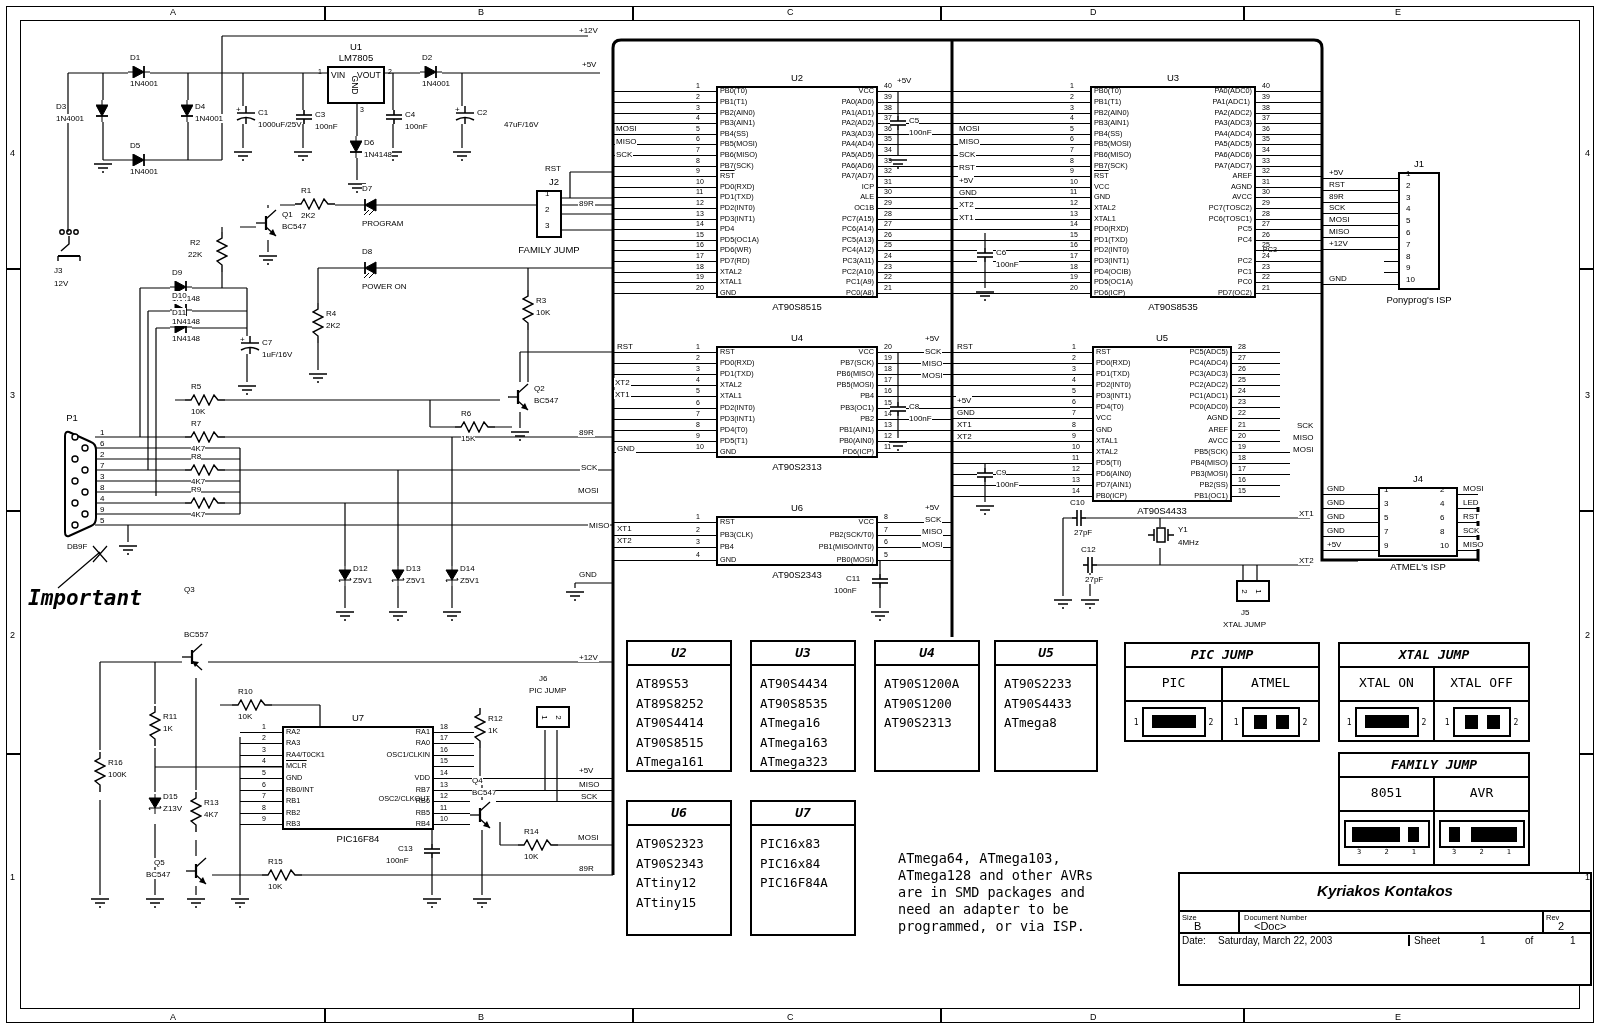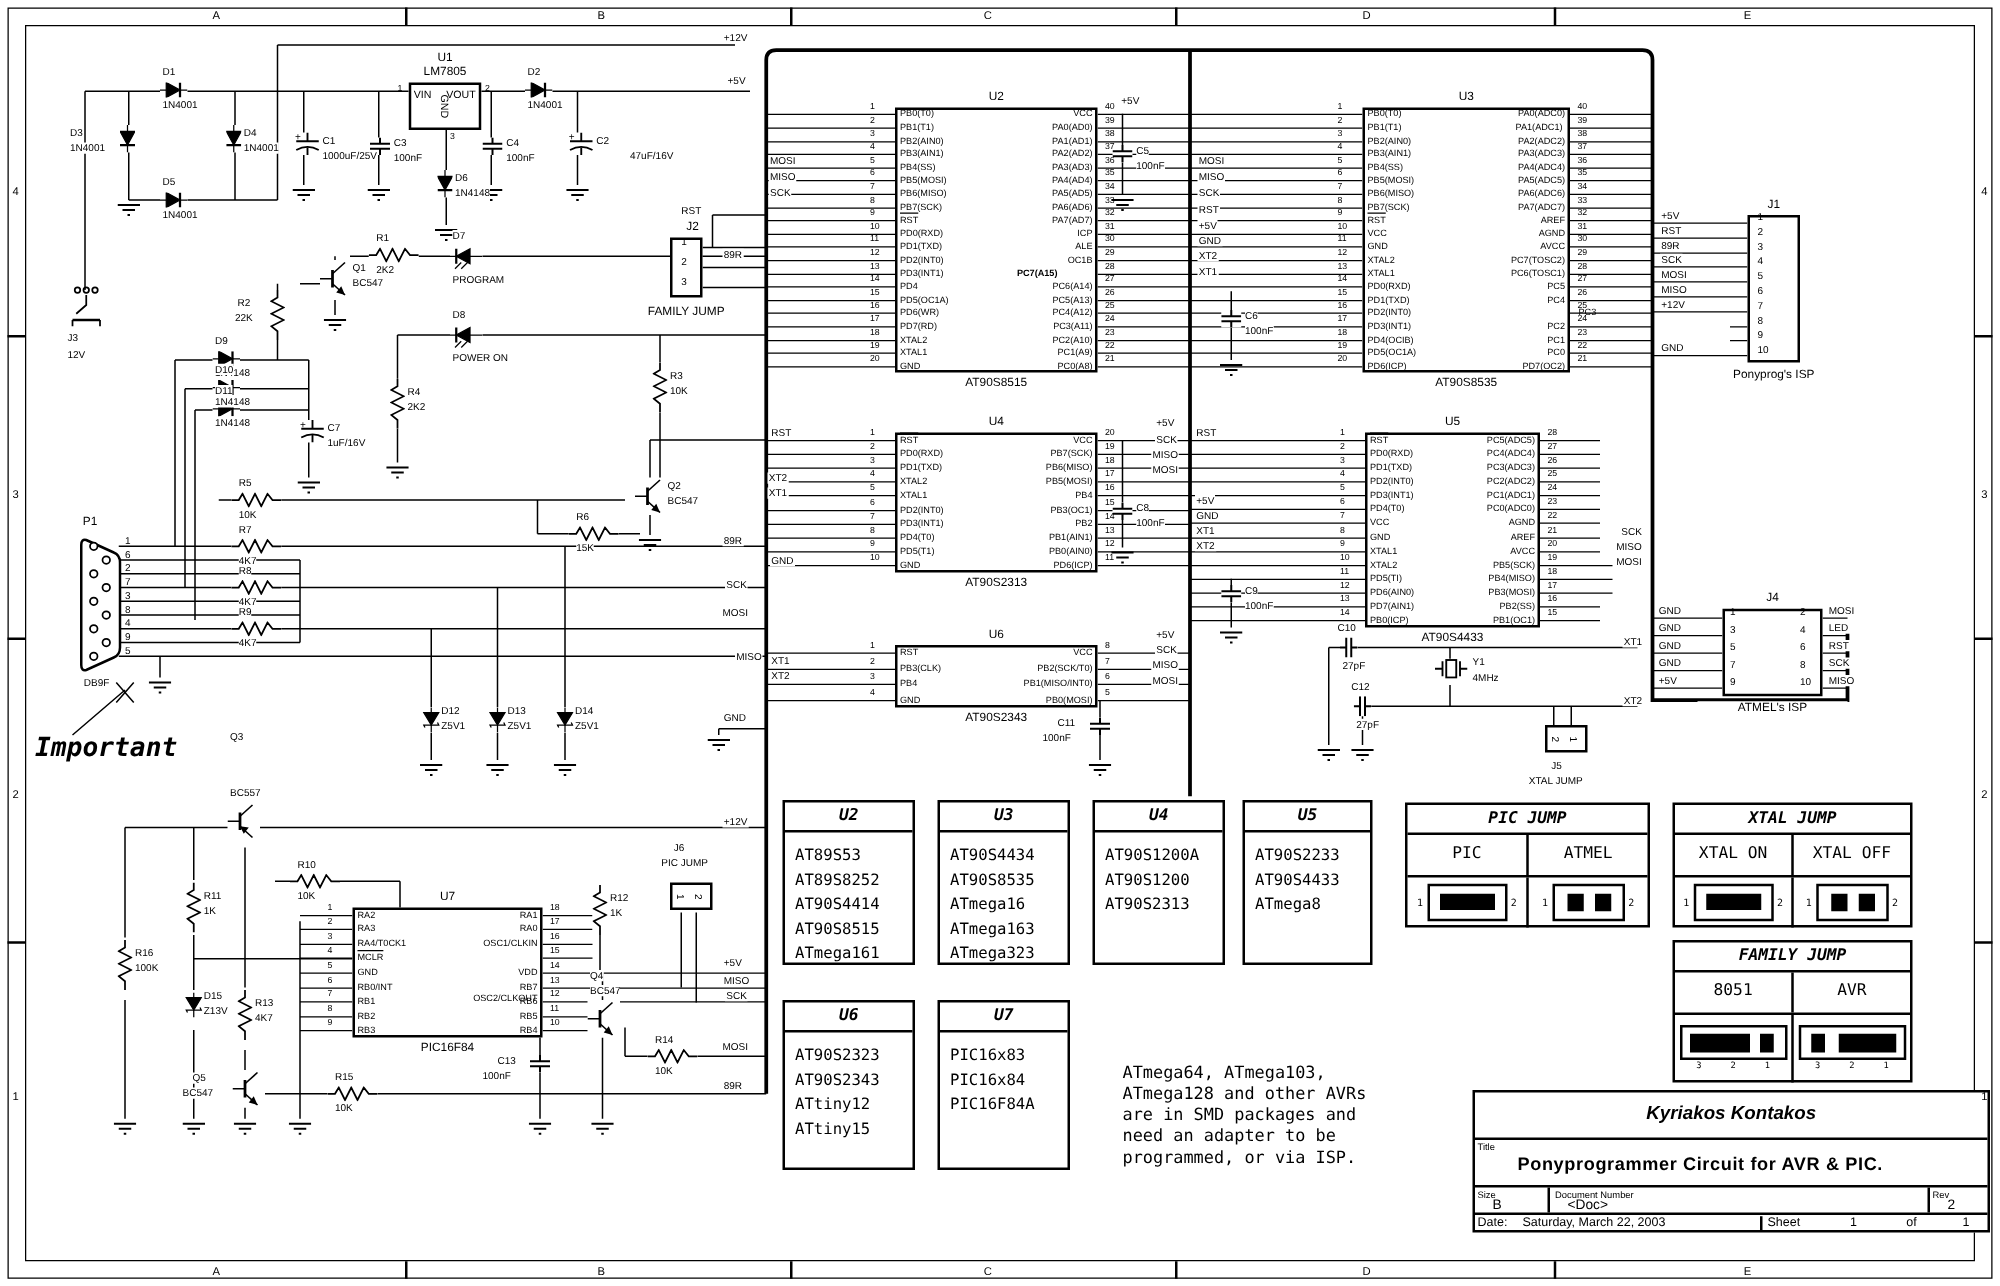--- a/index.html
+++ b/index.html
@@ -160,21 +160,21 @@
     <div class="pnum" style="left: 884px; top: 177.7px;">31</div>
     <div class="plbl ra" style="left: 728px; top: 181.7px; width: 146px;">ICP</div>
     <div class="wire" style="left: 878px; top: 197.3px; width: 74px;"></div>
     <div class="pnum" style="left: 884px; top: 188.3px;">30</div>
     <div class="plbl ra" style="left: 728px; top: 192.3px; width: 146px;">ALE</div>
     <div class="wire" style="left: 878px; top: 207.9px; width: 74px;"></div>
     <div class="pnum" style="left: 884px; top: 198.9px;">29</div>
     <div class="plbl ra" style="left: 728px; top: 202.9px; width: 146px;">OC1B</div>
     <div class="wire" style="left: 878px; top: 218.5px; width: 74px;"></div>
     <div class="pnum" style="left: 884px; top: 209.5px;">28</div>
-    <div class="plbl ra" style="left: 700px; top: 213.5px; width: 146px; font-weight: bold;">PC7(A15)</div>
+    <div class="plbl ra" style="left: 728px; top: 213.5px; width: 146px;">PC7(A15)</div>
     <div class="wire" style="left: 878px; top: 229.1px; width: 74px;"></div>
     <div class="pnum" style="left: 884px; top: 220.1px;">27</div>
     <div class="plbl ra" style="left: 728px; top: 224.1px; width: 146px;">PC6(A14)</div>
     <div class="wire" style="left: 878px; top: 239.7px; width: 74px;"></div>
     <div class="pnum" style="left: 884px; top: 230.7px;">26</div>
     <div class="plbl ra" style="left: 728px; top: 234.7px; width: 146px;">PC5(A13)</div>
     <div class="wire" style="left: 878px; top: 250.3px; width: 74px;"></div>
     <div class="pnum" style="left: 884px; top: 241.3px;">25</div>
     <div class="plbl ra" style="left: 728px; top: 245.3px; width: 146px;">PC4(A12)</div>
     <div class="wire" style="left: 878px; top: 260.9px; width: 74px;"></div>
@@ -1493,24 +1493,20 @@
 
 <div id="important" style="left:28px;top:586px">Important</div>
 <div id="note" style="left:898px;top:850px">ATmega64, ATmega103,
 ATmega128 and other AVRs
 are in SMD packages and
 need an adapter to be
 programmed, or via ISP.</div>
 
 <div id="titleblock">
   <div class="tb-author">Kyriakos Kontakos</div>
-  <div class="tb-trow">
-    <span class="tb-lbl" style="left:2px;top:1px">Title</span>
-    <div class="tb-title">Ponyprogrammer Circuit for AVR &amp; PIC.</div>
-  </div>
   <div class="tb-meta">
     <div class="tb-size">
       <span class="tb-lbl" style="left:2px;top:1px">Size</span>
       <span class="tb-val">B</span>
     </div>
     <div class="tb-doc">
       <span class="tb-lbl" style="left:4px;top:1px">Document Number</span>
       <span class="tb-val">&lt;Doc&gt;</span>
     </div>
     <div class="tb-rev">

